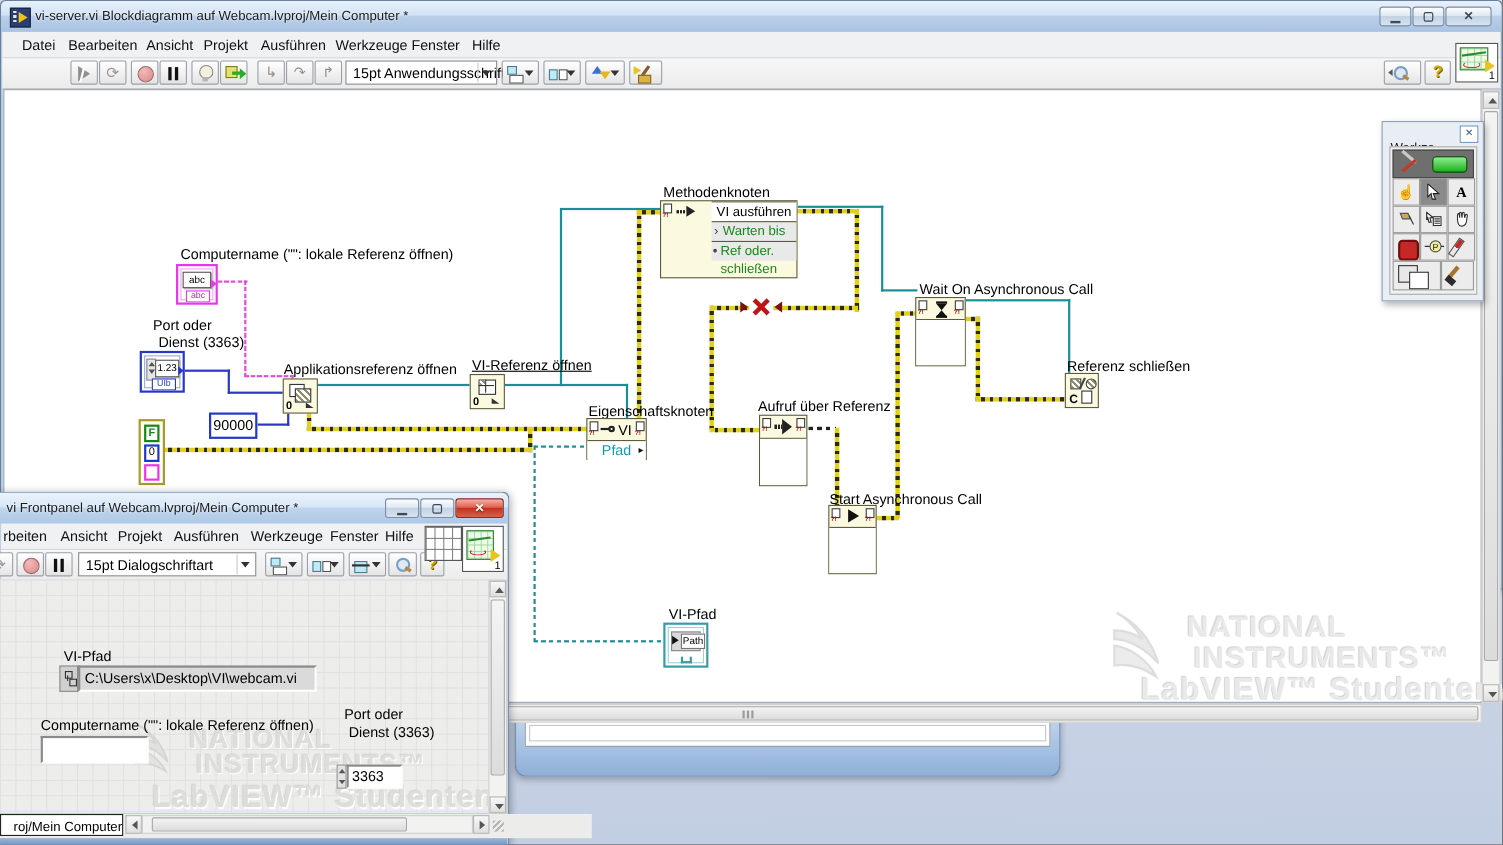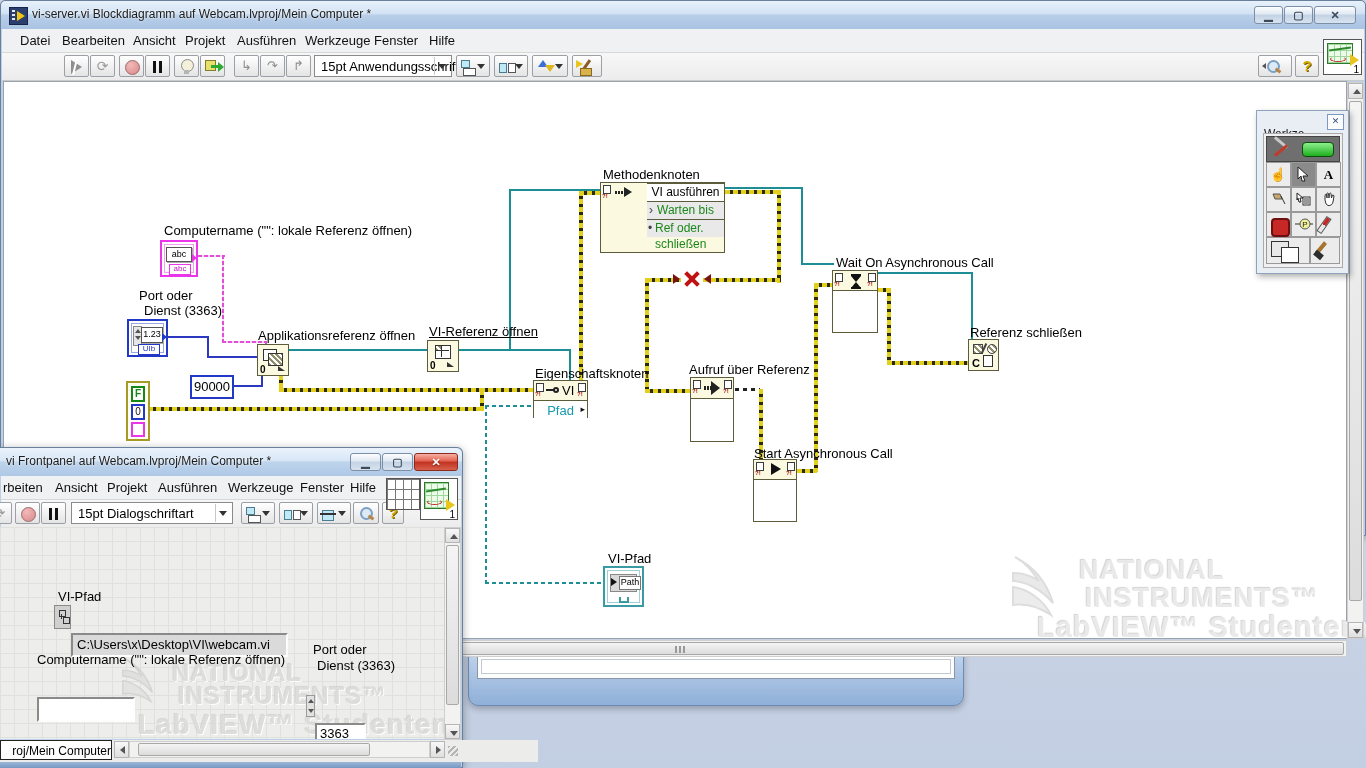--- a/index.html
+++ b/index.html
@@ -50,21 +50,21 @@
   .pink-v{width:2px;background:repeating-linear-gradient(180deg,#e14fd7 0 4px,#fbd9f4 4px 6px);}
   .blue-h{height:2px;background:#2c38c0;}
   .blue-v{width:2px;background:#2c38c0;}
   .blk-h{height:3px;background:repeating-linear-gradient(90deg,#222 0 4px,rgba(0,0,0,0) 4px 8px);}
   .hatch{background:repeating-linear-gradient(45deg,#8f8f6e 0 2px,#fff 2px 4px);}
   
   .wm{position:absolute;color:#e9e9e9;font-weight:bold;letter-spacing:1px;white-space:nowrap;
       text-shadow:1px 1px 0 #ffffff,-1px -1px 1px #d2d2d2;}
   
   .panelgrid{background:#ededeb;background-image:linear-gradient(#e0e0dd 1px,transparent 1px),linear-gradient(90deg,#e0e0dd 1px,transparent 1px);background-size:14px 14px;}
-  .sunken{border-top:2px solid #8a8a8a;border-left:2px solid #8a8a8a;border-bottom:2px solid #fdfdfd;border-right:2px solid #fdfdfd;box-sizing:border-box;margin-top:28px;}
+  .sunken{border-top:2px solid #8a8a8a;border-left:2px solid #8a8a8a;border-bottom:2px solid #fdfdfd;border-right:2px solid #fdfdfd;box-sizing:border-box;}
   .fptext{font-size:13px;color:#000;}
   
   .tool{position:absolute;width:25px;height:25px;background:#ececec;border:1px solid #9a9a9a;box-sizing:border-box;text-align:center;line-height:23px;font-size:13px;}
   .lvicon{position:absolute;background:#fff;border:1px solid #555;box-sizing:border-box;}
   .lvicon .chart{position:absolute;left:3px;top:3px;right:8px;bottom:10px;background:#edfbe9;
       background-image:linear-gradient(#9fd79f 1px,transparent 1px),linear-gradient(90deg,#9fd79f 1px,transparent 1px);background-size:6px 6px;border:1px solid #2d7a2d;}
   .lvicon .arrowy{position:absolute;right:2px;bottom:8px;width:0;height:0;border-top:6px solid transparent;border-bottom:6px solid transparent;border-left:9px solid #e8c51d;}
   .lvicon .num{position:absolute;right:2px;bottom:-1px;font-size:10px;color:#000;}
 </style>
 </head>

